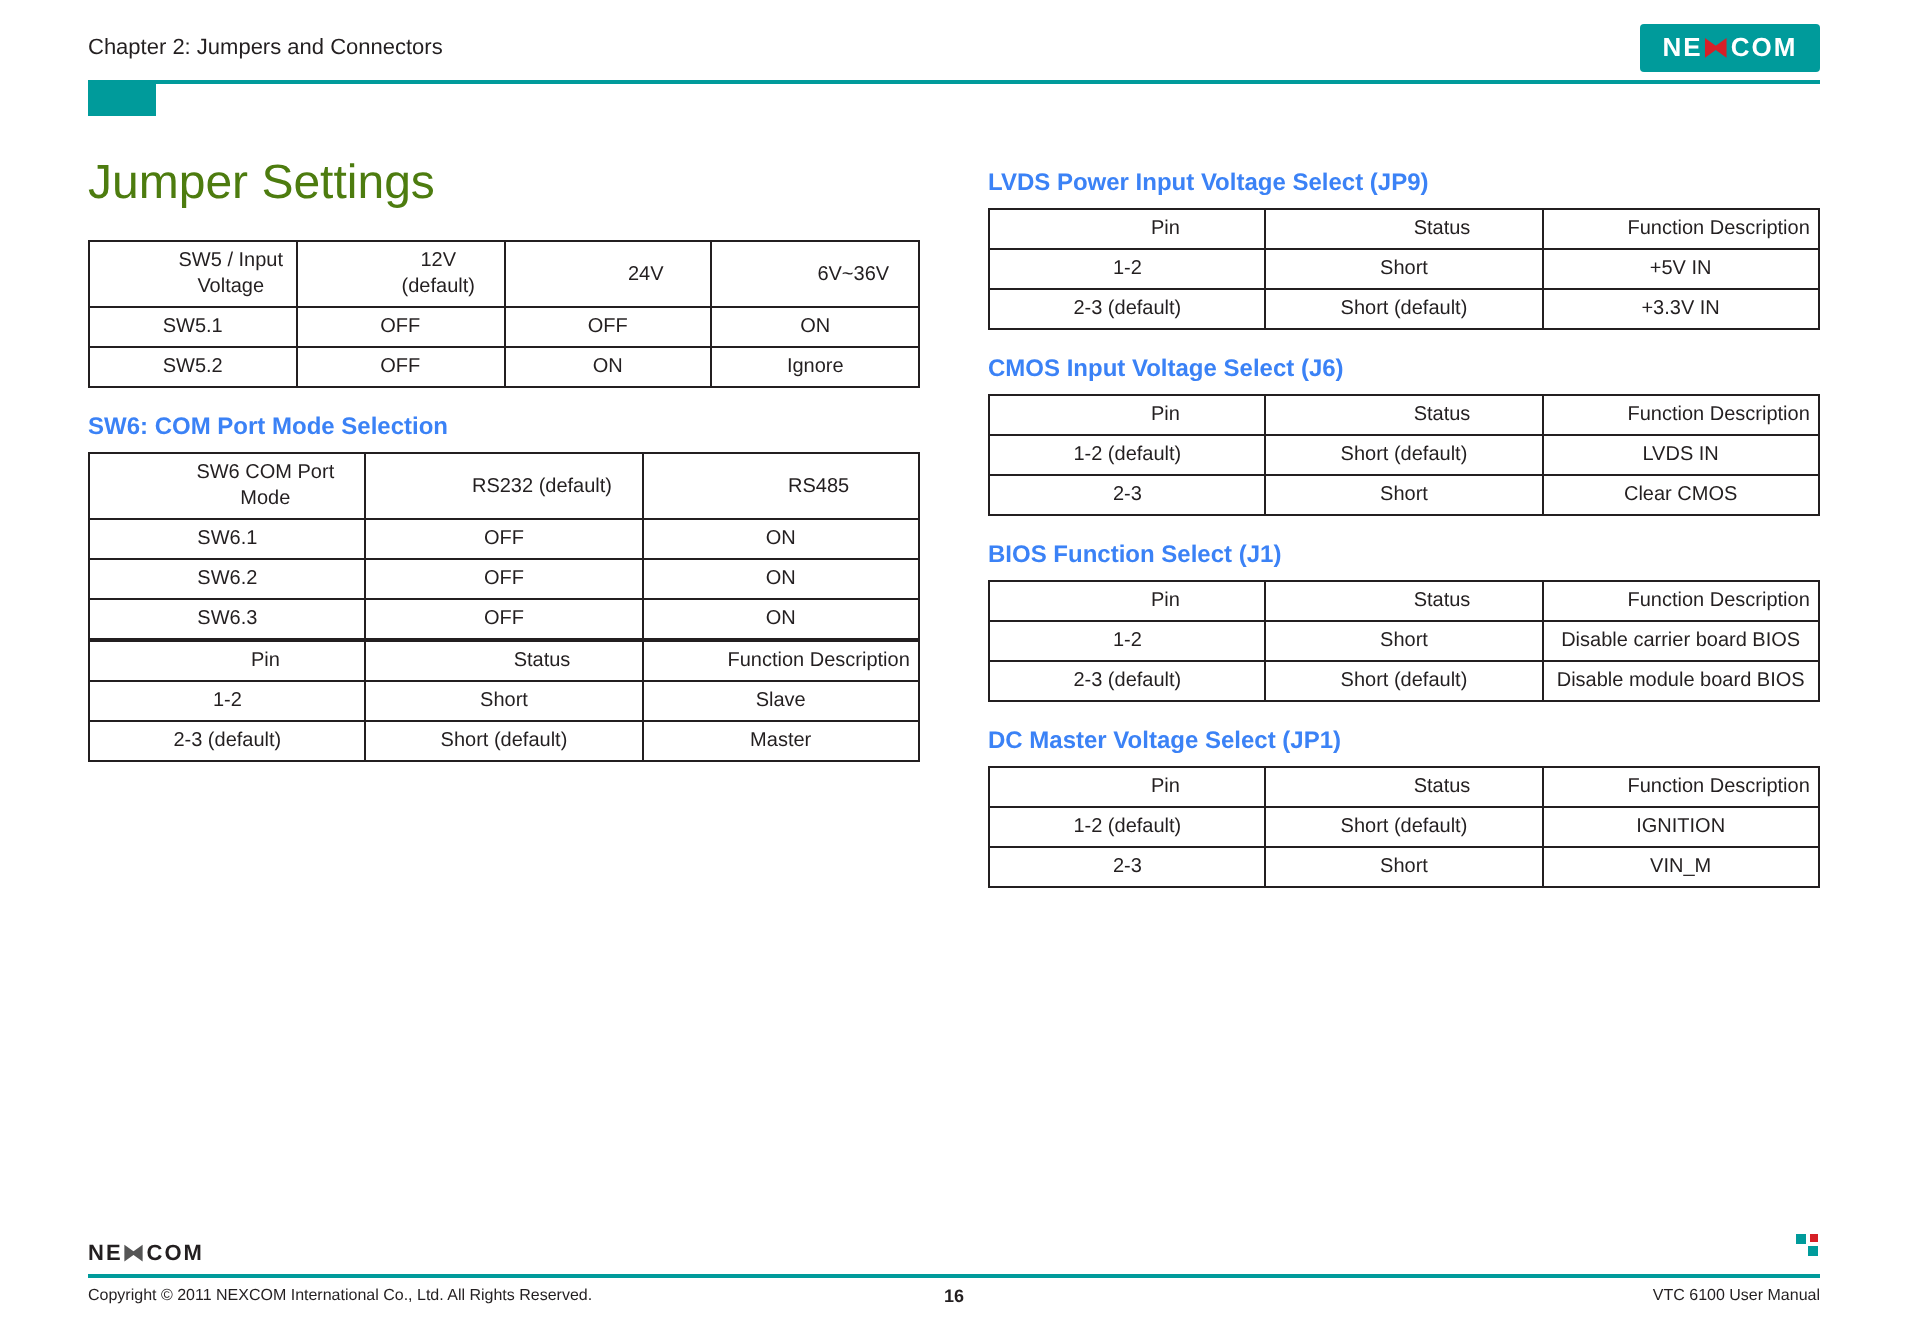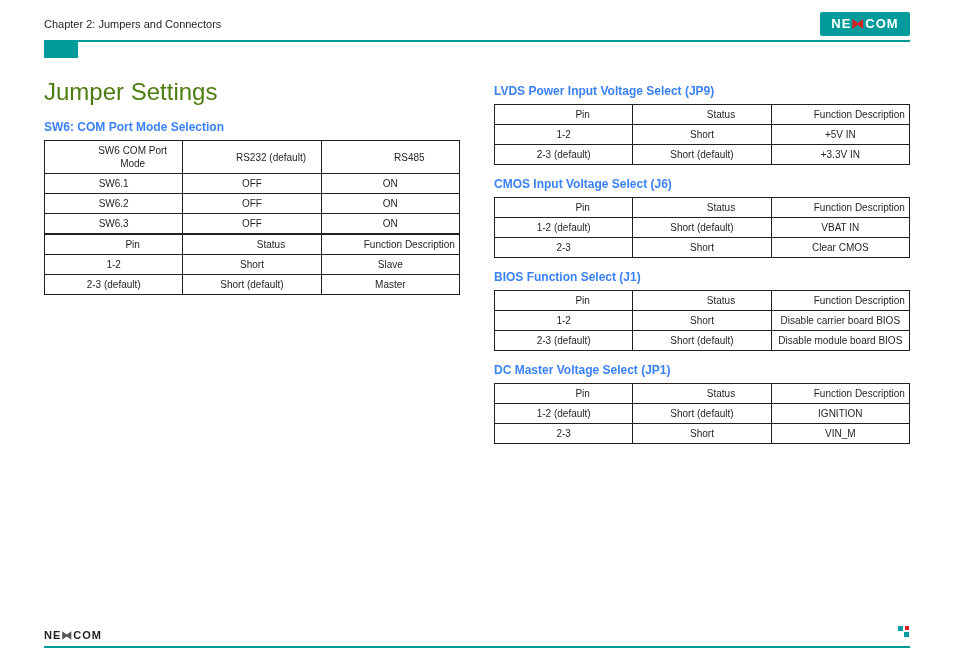--- a/index.html
+++ b/index.html
@@ -151,20 +151,42 @@
   <div class="logo-top">NE<span style="color:#d62027;">⧓</span>COM</div>
 </div>
 <div class="rule-top"></div>
 <div class="teal-block"></div>
 
 <div class="content">
 
   <div class="col">
     <h1>Jumper Settings</h1>
 
+    <table>
+      <tbody>
+          <tr>
+        <th>SW5 / Input Voltage</th>
+        <th>12V (default)</th>
+        <th>24V</th>
+        <th>6V~36V</th>
+      </tr>
+      <tr>
+        <td>SW5.1</td>
+        <td>OFF</td>
+        <td>OFF</td>
+        <td>ON</td>
+      </tr>
+      <tr>
+        <td>SW5.2</td>
+        <td>OFF</td>
+        <td>ON</td>
+        <td>Ignore</td>
+      </tr>
+    </tbody>
+      </table>
 
     <h2>SW6: COM Port Mode Selection</h2>
     <table>
       <tbody>
           <tr>
         <th>SW6 COM Port Mode</th>
         <th>RS232 (default)</th>
         <th>RS485</th>
       </tr>
       <tr>
@@ -232,21 +254,21 @@
     <table>
       <tbody>
           <tr>
         <th>Pin</th>
         <th>Status</th>
         <th>Function Description</th>
       </tr>
       <tr>
         <td>1-2 (default)</td>
         <td>Short (default)</td>
-        <td>VBAT IN</td>
+        <td>LVDS IN</td>
       </tr>
       <tr>
         <td>2-3</td>
         <td>Short</td>
         <td>Clear CMOS</td>
       </tr>
     </tbody>
       </table>
 
     <h2>BIOS Function Select (J1)</h2>
@@ -297,13 +319,18 @@
 <div class="footer">
   <div style="position:relative">
     <div class="logo-bottom">NE<span style="color:#555;">⧓</span>COM</div>
     <div class="pixel-icon">
       <span class="a"></span>
         <span class="b"></span>
         <span class="c"></span>
     </div>
   </div>
   <div class="rule-bottom"></div>
+  <div class="footer-row">
+    <span>Copyright © 2011 NEXCOM International Co., Ltd. All Rights Reserved.</span>
+    <span class="pageno">16</span>
+    <span>VTC 6100 User Manual</span>
+  </div>
 </div>
 
 </body></html>

